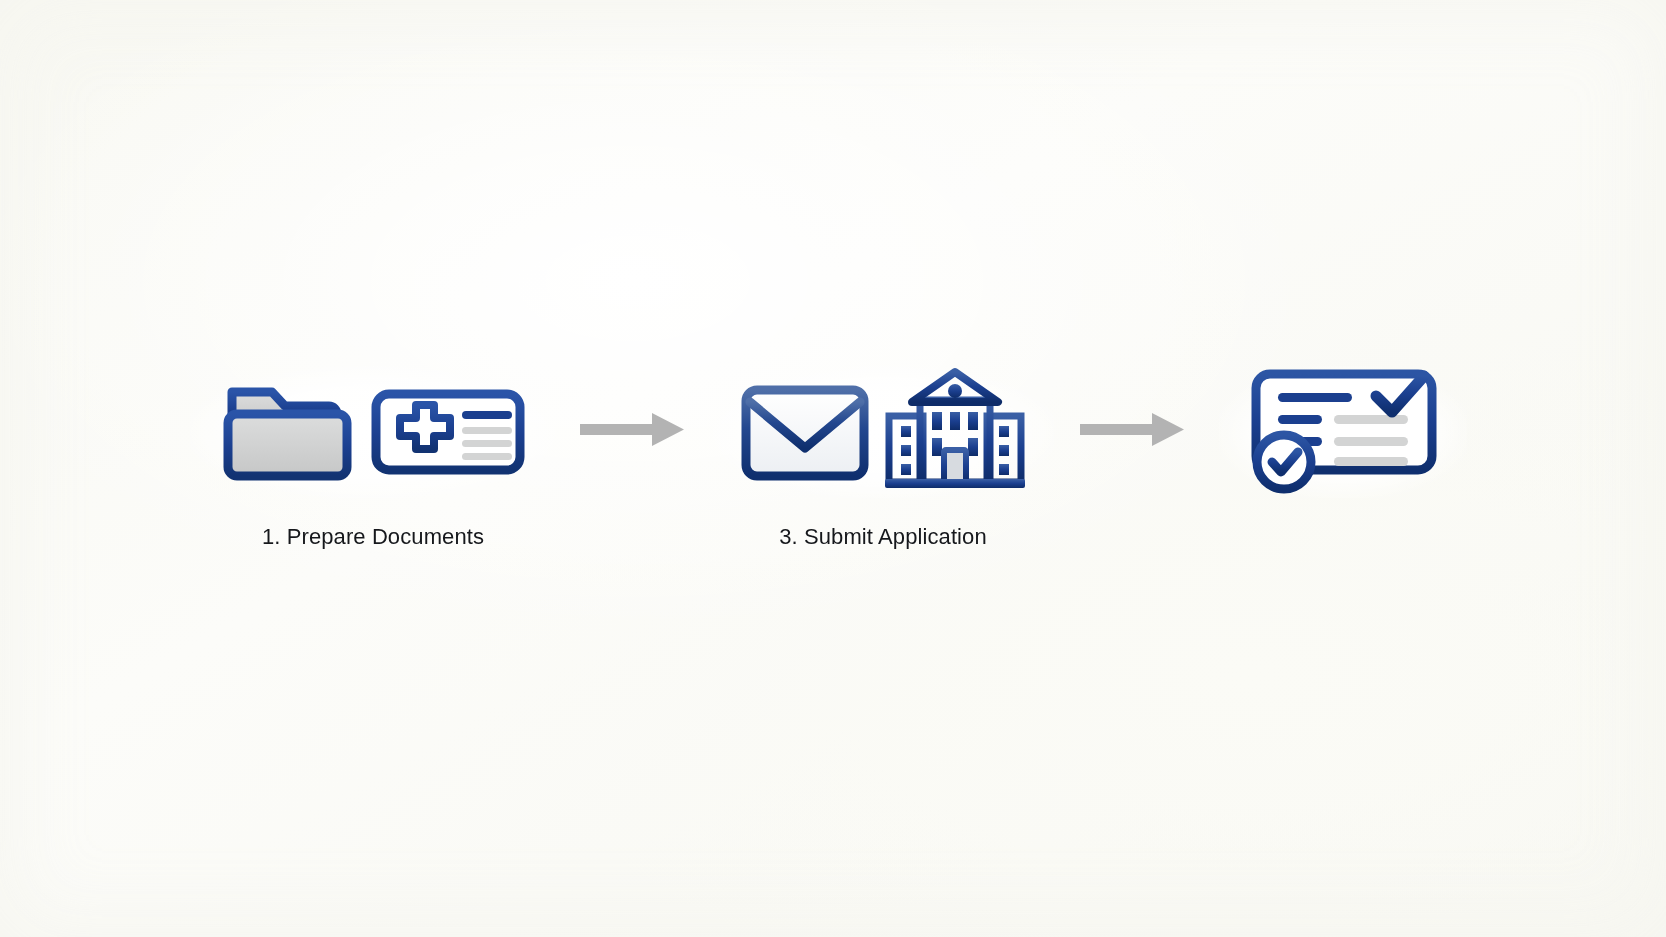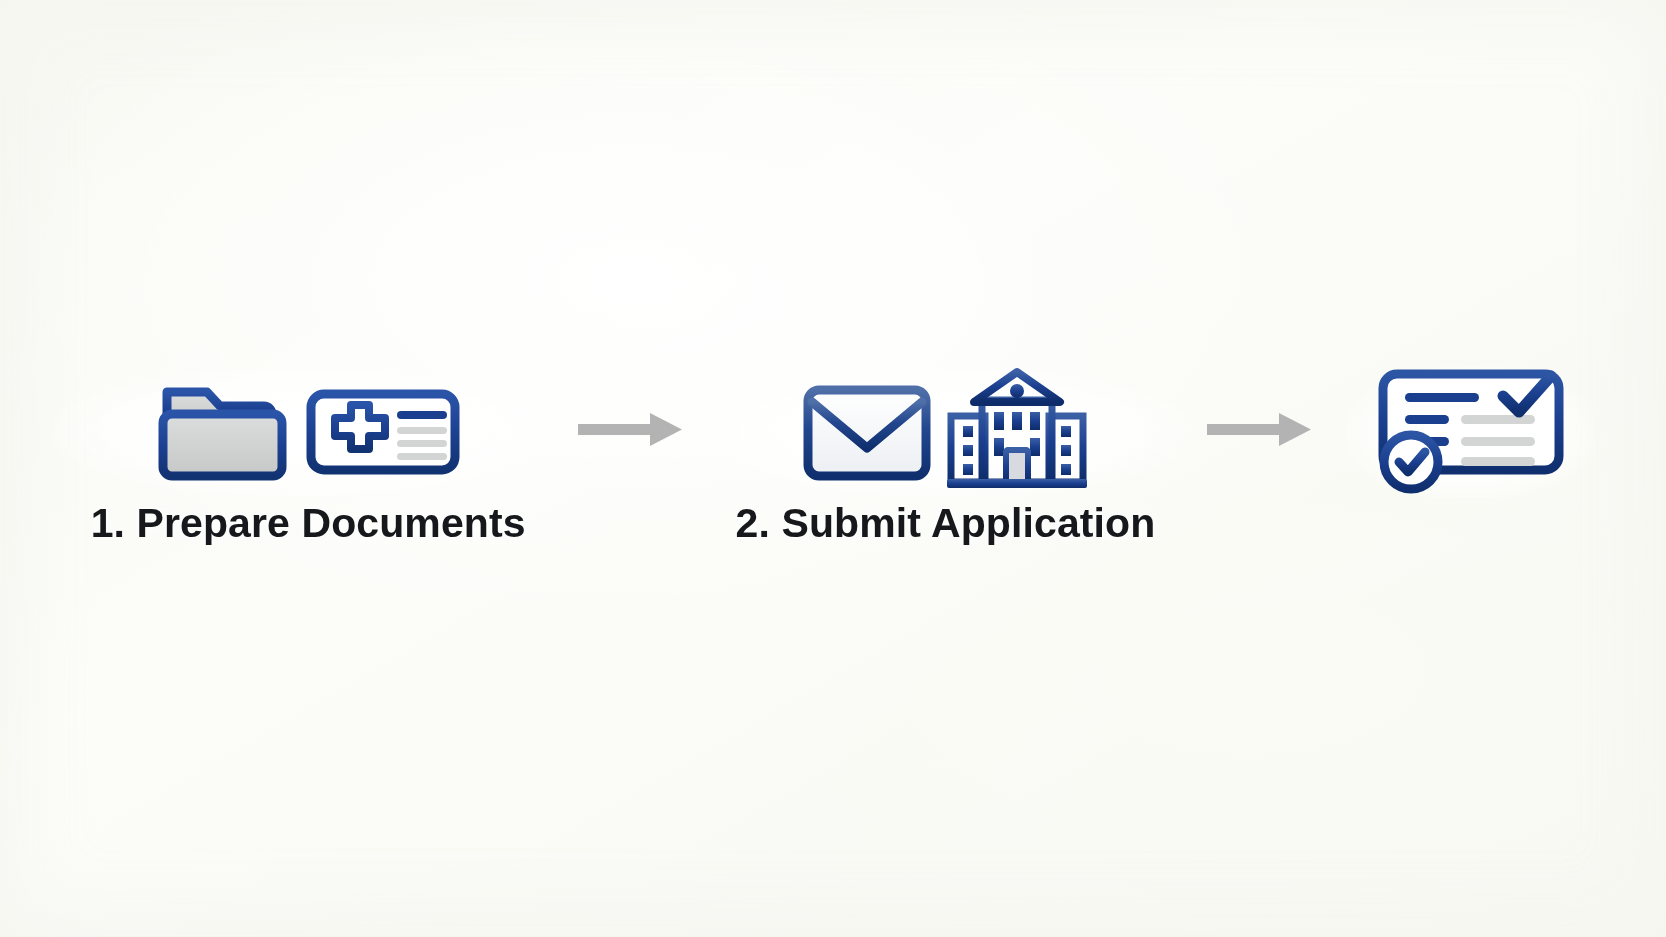--- a/index.html
+++ b/index.html
@@ -56,22 +56,23 @@
   }
   .step-icons {
     height: 140px;
     display: flex;
     flex-direction: row;
     align-items: center;
     justify-content: center;
     gap: 10px;
   }
   .step-label {
-    font-size: 41px;
-    font-weight: 700;
+    margin-top: 24px;
+    font-size: 22px;
+    font-weight: 400;
     letter-spacing: 0.1px;
     color: #16181c;
     white-space: nowrap;
     text-shadow: 0 0 14px #ffffff, 0 0 26px #ffffff, 0 0 40px rgba(255,255,255,0.9);
   }
 
   
   .step-icons::before {
     content: "";
     position: absolute;
@@ -197,21 +198,21 @@
           <rect x="86" y="46" width="10" height="18" fill="url(#blu3)"></rect>
           <rect x="50" y="72" width="10" height="18" fill="url(#blu3)"></rect>
           <rect x="86" y="72" width="10" height="18" fill="url(#blu3)"></rect>
 
           <rect x="62" y="84" width="22" height="32" rx="2" fill="#d7dbe0" stroke="url(#blu3)" stroke-width="6"></rect>
 
           <rect x="3" y="113" width="140" height="9" rx="2" fill="url(#blu3)"></rect>
         </svg>
 
       </div>
-      <div class="step-label">2. Submit Application</div>
+      <div class="step-label">3. Submit Application</div>
     </div>
 
     <div class="arrow arrow-2">
       <svg width="110" height="44" viewBox="0 0 110 44">
         <rect x="0" y="16" width="78" height="11" fill="#b3b3b3"></rect>
         <path d="M72 5 L104 21.5 L72 38 Z" fill="#b3b3b3"></path>
       </svg>
     </div>
 
     <div class="step step-3">

